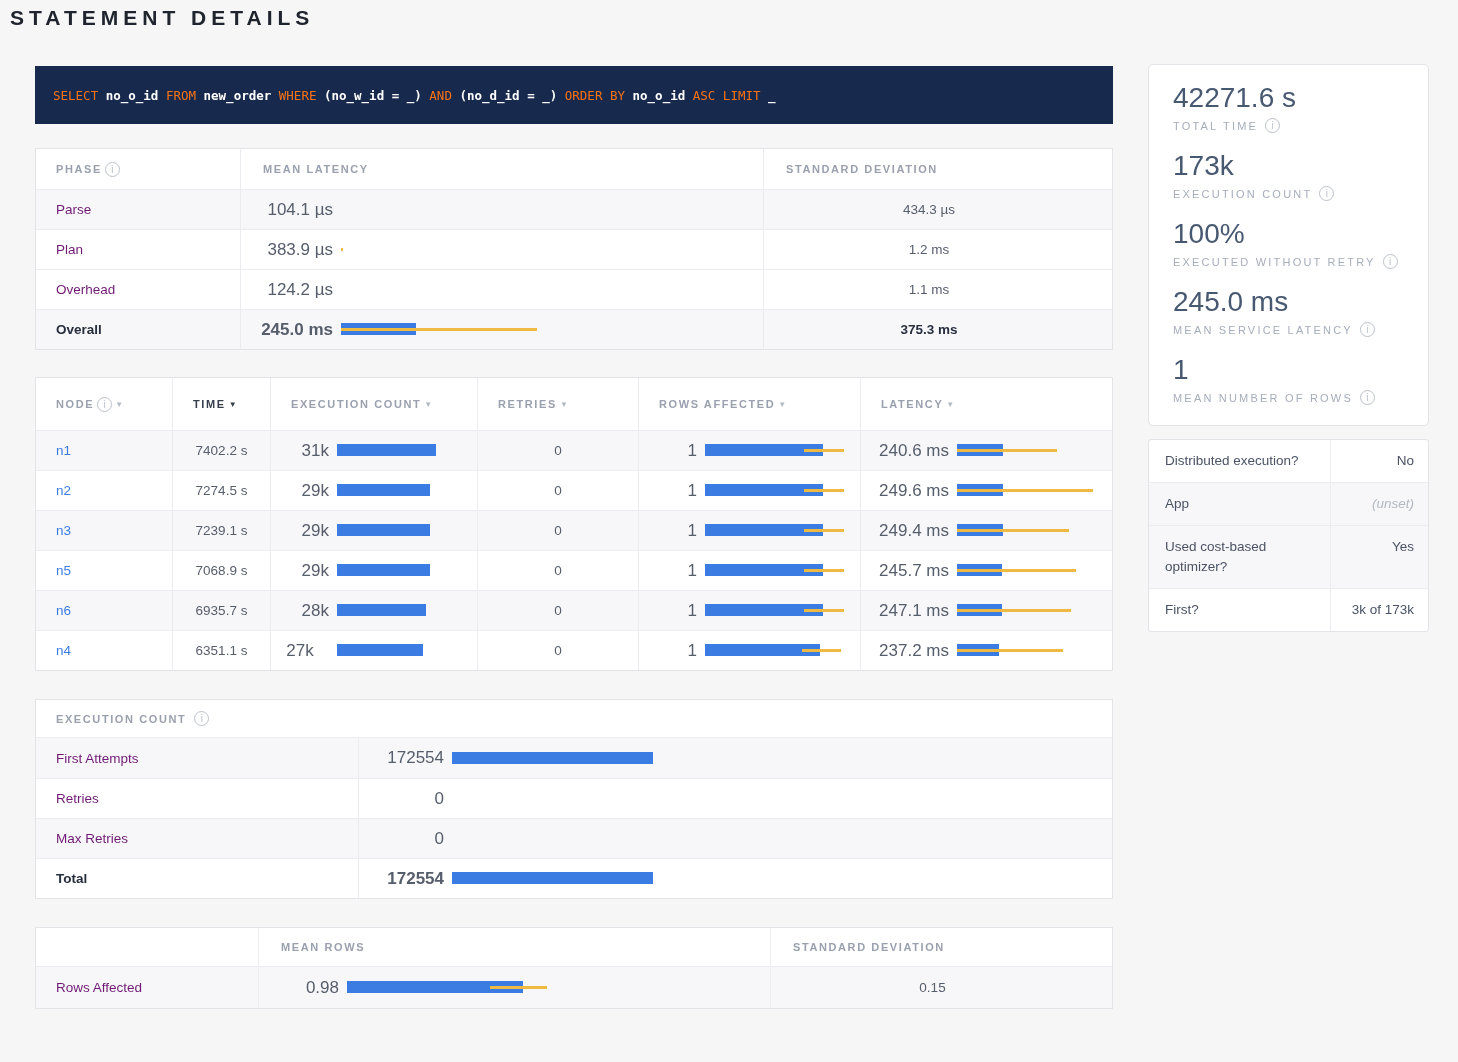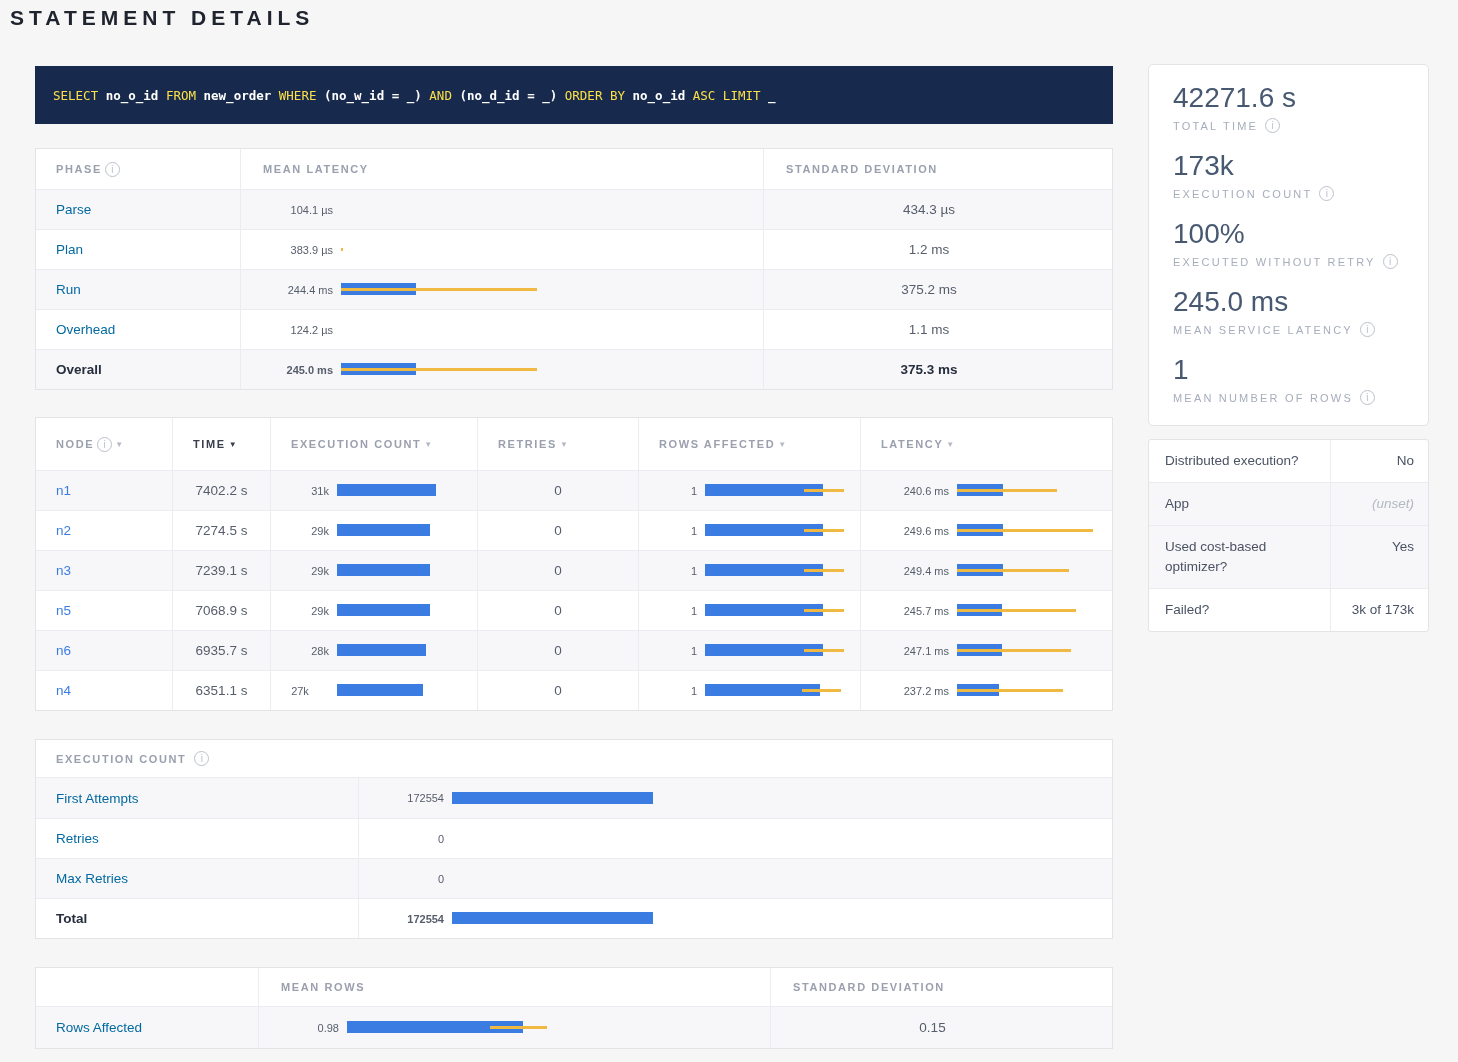--- a/index.html
+++ b/index.html
@@ -19,53 +19,53 @@
   .left-col { position:absolute; left:35px; top:66px; width:1078px; }
   .right-col { position:absolute; left:1148px; top:64px; width:281px; }
 
   
   .sql-box {
     height:58px; background:#17294d; display:flex; align-items:center;
     padding-left:18px;
     font-family:"DejaVu Sans Mono", monospace; font-size:12.5px;
     white-space:pre;
   }
-  .sql-box .kw { color:#fde047; }
+  .sql-box .kw { color:#f97316; }
   .sql-box .id { color:#ffffff; font-weight:700; }
 
   
   .table { background:#ffffff; border:1px solid #e3e4e8; }
   .trow { display:grid; align-items:stretch; height:40px; }
   .trow + .trow { border-top:1px solid #ececf0; }
   .trow.alt { background:#f7f7f9; }
   .cell { display:flex; align-items:center; border-right:1px solid #ececf0; overflow:hidden; }
   .cell:last-child { border-right:none; }
   .hcell {
     font-size:11px; font-weight:700; letter-spacing:1.6px;
     color:#9aa0ae; gap:3px;
   }
   .hcell.active { color:#363d4b; }
   .hcell.active .sort { color:#363d4b; }
   .pl20 { padding-left:20px; }
   .pl22 { padding-left:22px; }
-  .lbl { font-size:13.5px; color:#0369a1; }
+  .lbl { font-size:13.5px; color:#701a75; }
   .num { font-size:13.5px; color:#565d6b; }
   .bold { font-weight:700; color:#272e3d; }
   .right-cell { justify-content:center; padding-right:20px; }
   .center-cell { justify-content:center; }
 
   .info-i {
     display:inline-block; width:15px; height:15px; border-radius:50%;
     border:1px solid #bcc1ca; color:#bcc1ca; font-size:10px; line-height:13px;
     text-align:center; font-weight:400; letter-spacing:0; flex:none;
   }
   .sort { font-size:8px; color:#b4bac4; letter-spacing:0; }
 
   
-  .val { text-align:right; font-size:11px; color:#565d6b; flex:none; }
+  .val { text-align:right; font-size:17px; color:#565d6b; flex:none; }
   .bar-area { position:relative; height:13px; flex:1; margin-left:8px; }
   .bar-blue { position:absolute; left:0; top:0; height:12px; background:#3b7ce2; }
   .bar-yellow { position:absolute; top:5px; height:3px; background:#f0b941; z-index:2; }
 
   
   .phase-table { margin-top:24px; }
   .phase-table .trow { grid-template-columns:205px 523px 350px; }
   .node-table { margin-top:27px; }
   .node-table .trow { grid-template-columns:137px 98px 207px 161px 222px 253px; }
   .node-table .trow.head { height:52px; }
@@ -150,35 +150,20 @@
         <div class="cell">
           <span class="val" style="flex: 0 0 92px;">383.9 µs</span>
           <div class="bar-area">
             <div class="bar-yellow" style="left: 0px; width: 2px;"></div>
           </div>
         </div>
         <div class="cell right-cell">
           <span class="num">1.2 ms</span>
         </div>
       </div>
-      <div class="trow alt">
-        <div class="cell pl20">
-          <span class="lbl">Run</span>
-        </div>
-        <div class="cell">
-          <span class="val" style="flex: 0 0 92px;">244.4 ms</span>
-          <div class="bar-area">
-            <div class="bar-blue" style="width: 75px;"></div>
-            <div class="bar-yellow" style="left: 0px; width: 196px;"></div>
-          </div>
-        </div>
-        <div class="cell right-cell">
-          <span class="num">375.2 ms</span>
-        </div>
-      </div>
       <div class="trow">
         <div class="cell pl20">
           <span class="lbl">Overhead</span>
         </div>
         <div class="cell">
           <span class="val" style="flex: 0 0 92px;">124.2 µs</span>
           <div class="bar-area"></div>
         </div>
         <div class="cell right-cell">
           <span class="num">1.1 ms</span>
@@ -537,17 +522,17 @@
     </div>
     <div class="d-row alt">
       <div class="d-label">App</div>
       <div class="d-value muted">(unset)</div>
     </div>
     <div class="d-row alt">
       <div class="d-label">Used cost-based optimizer?</div>
       <div class="d-value">Yes</div>
     </div>
     <div class="d-row">
-      <div class="d-label">Failed?</div>
+      <div class="d-label">First?</div>
       <div class="d-value">3k of 173k</div>
     </div>
   </div>
 </div>
 
 </body></html>

